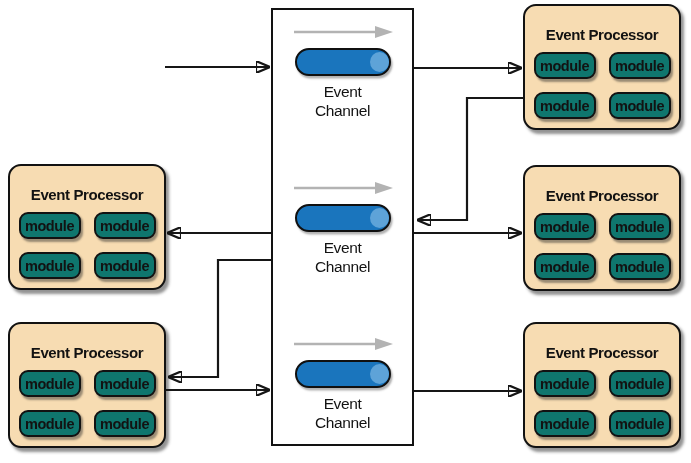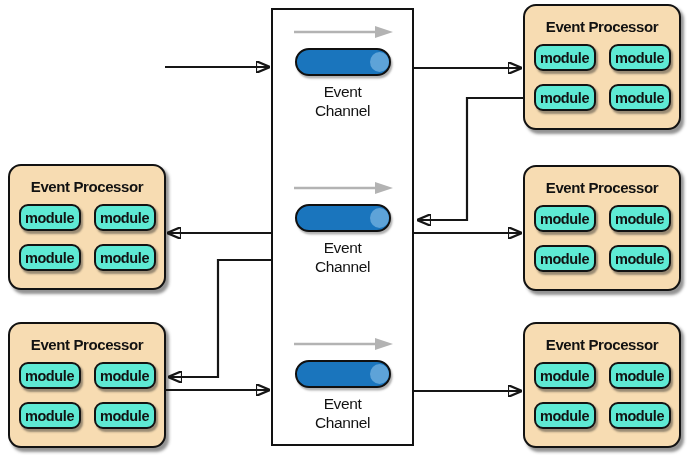--- a/index.html
+++ b/index.html
@@ -83,38 +83,38 @@
     border: 2.5px solid #121212;
     border-radius: 13px;
     box-shadow: 3px 3.5px 3px rgba(40,40,40,0.5);
   }
   .proc-tr { left: 523px; top: 4px; }
   .proc-mr { left: 523px; top: 165px; }
   .proc-br { left: 523px; top: 322px; }
   .proc-ml { left: 8px;   top: 164px; }
   .proc-bl { left: 8px;   top: 322px; }
   .proc-title {
-    margin-top: 12px;
+    margin-top: 20px;
     text-align: center;
     font-size: 15px;
     font-weight: 700;
     letter-spacing: -0.4px;
     color: #121212;
   }
   .modules {
     display: grid;
     grid-template-columns: 62px 62px;
     gap: 13px 13px;
     justify-content: center;
     margin-top: 9px;
   }
   .module {
     box-sizing: border-box;
     height: 27px;
-    background: #5eead4;
+    background: #0f766e;
     border: 2.5px solid #121212;
     border-radius: 9px;
     box-shadow: 2px 2.5px 2px rgba(40,40,40,0.45);
     display: flex; align-items: center; justify-content: center;
     font-size: 14.5px;
     font-weight: 700;
     letter-spacing: -0.4px;
     color: #121212;
   }
 

